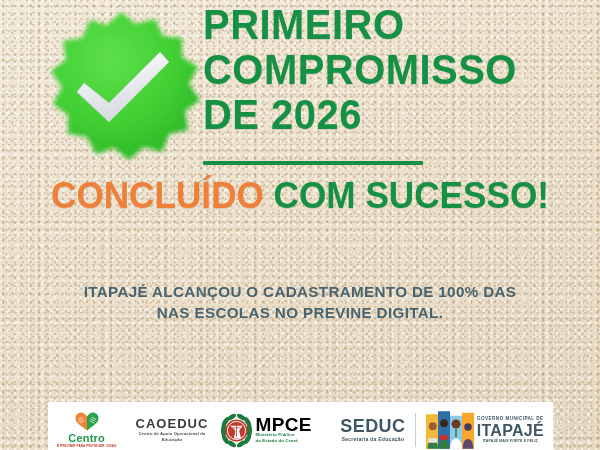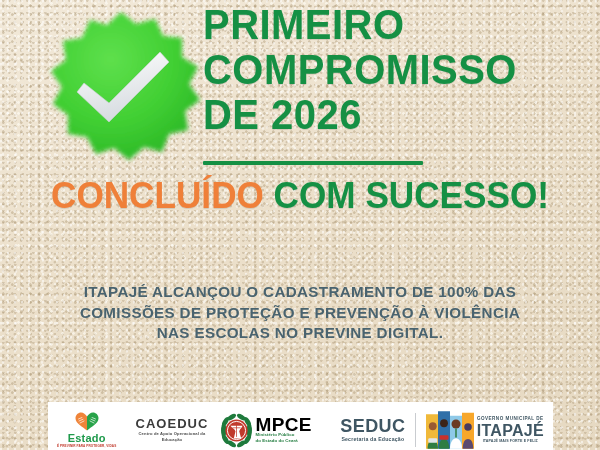--- a/index.html
+++ b/index.html
@@ -229,40 +229,39 @@
   </div>
 
   <div class="divider"></div>
 
   <div class="subhead">
     <span class="sub-orange">CONCLUÍDO</span><span class="sub-green"> COM SUCESSO!</span>
   </div>
 
   <div class="bodycopy">
     <span class="bc-line">ITAPAJÉ ALCANÇOU O CADASTRAMENTO DE 100% DAS</span>
-    <span class="bc-line">COMISSÕES DE PROTEÇÃO E PREVENÇÃO À VIOLÊNCIA</span>
     <span class="bc-line">NAS ESCOLAS NO PREVINE DIGITAL.</span>
   </div>
 
   <div class="footer-bar">
 
     <div class="logo previne">
       <svg class="mark" viewBox="0 0 52 38" aria-hidden="true">
         <path fill="#ef8439" d="M26 37C18 30 3 23 3 12.5 3 5.5 8.5 1 14 1c5 0 9 3.6 12 8.2V37z"></path>
         <path fill="#28a349" d="M26 37c8-7 23-14 23-24.5C49 5.5 43.5 1 38 1c-5 0-9 3.6-12 8.2V37z"></path>
         <g stroke="#fff" stroke-width="1.5" stroke-linecap="round" opacity="0.92">
           <path d="M9 14 L16 11"></path>
             <path d="M10 18 L18 14.5"></path>
             <path d="M12 22 L20 18"></path>
           <path d="M43 14 L36 11"></path>
             <path d="M42 18 L34 14.5"></path>
             <path d="M40 22 L32 18"></path>
         </g>
       </svg>
-      <div class="name">Estado</div>
+      <div class="name">Centro</div>
       <div class="tag">É PREVINIR PARA PROTEGER, VIDAS</div>
     </div>
 
     <div class="logo caoeduc">
       <div class="name">CAOEDUC</div>
       <div class="sub">Centro de Apoio Operacional da Educação</div>
     </div>
 
     <div class="logo mpce">
       <svg class="emblem" viewBox="0 0 52 52" aria-hidden="true">

